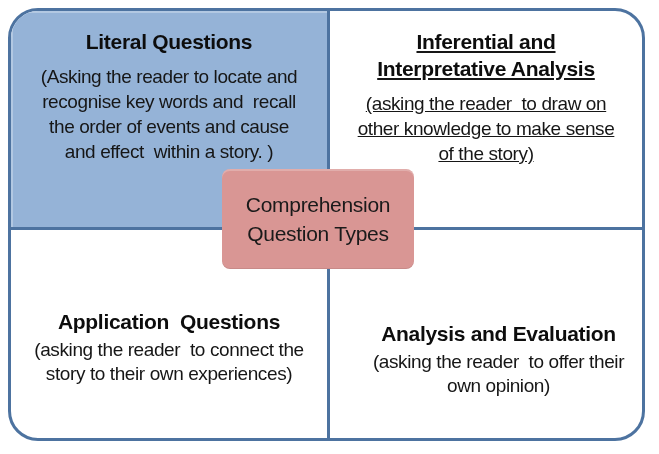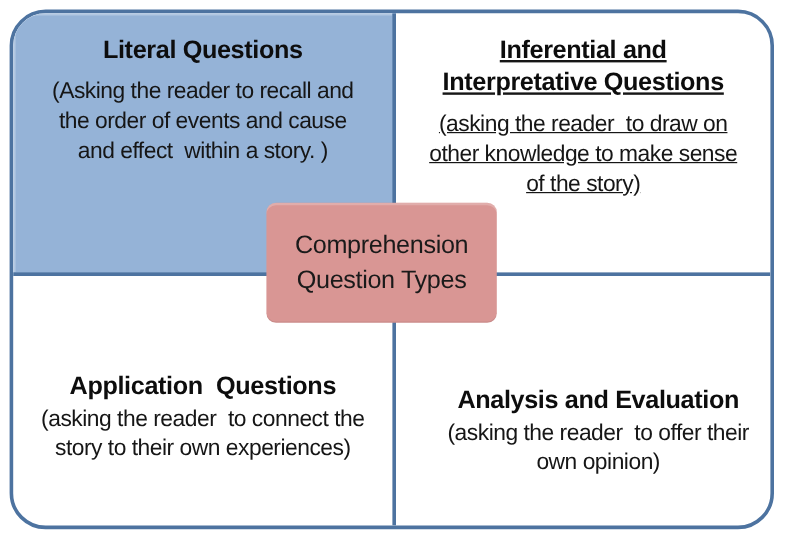--- a/index.html
+++ b/index.html
@@ -84,30 +84,31 @@
 <body>
 
 <div class="canvas">
   <div class="outer">
 
     <div class="q tl">
       <div class="q-title">
         <div class="line">Literal Questions</div>
       </div>
       <div class="q-body">
-        <div class="line">(Asking the reader to recall and</div>
+        <div class="line">(Asking the reader to locate and</div>
+        <div class="line">recognise key words and  recall</div>
         <div class="line">the order of events and cause</div>
         <div class="line">and effect  within a story. )</div>
       </div>
     </div>
 
     <div class="q tr">
       <div class="q-title">
         <div class="line">Inferential and</div>
-        <div class="line">Interpretative Questions</div>
+        <div class="line">Interpretative Analysis</div>
       </div>
       <div class="q-body">
         <div class="line">(asking the reader  to draw on</div>
         <div class="line">other knowledge to make sense</div>
         <div class="line">of the story)</div>
       </div>
     </div>
 
     <div class="q bl">
       <div class="q-title">

